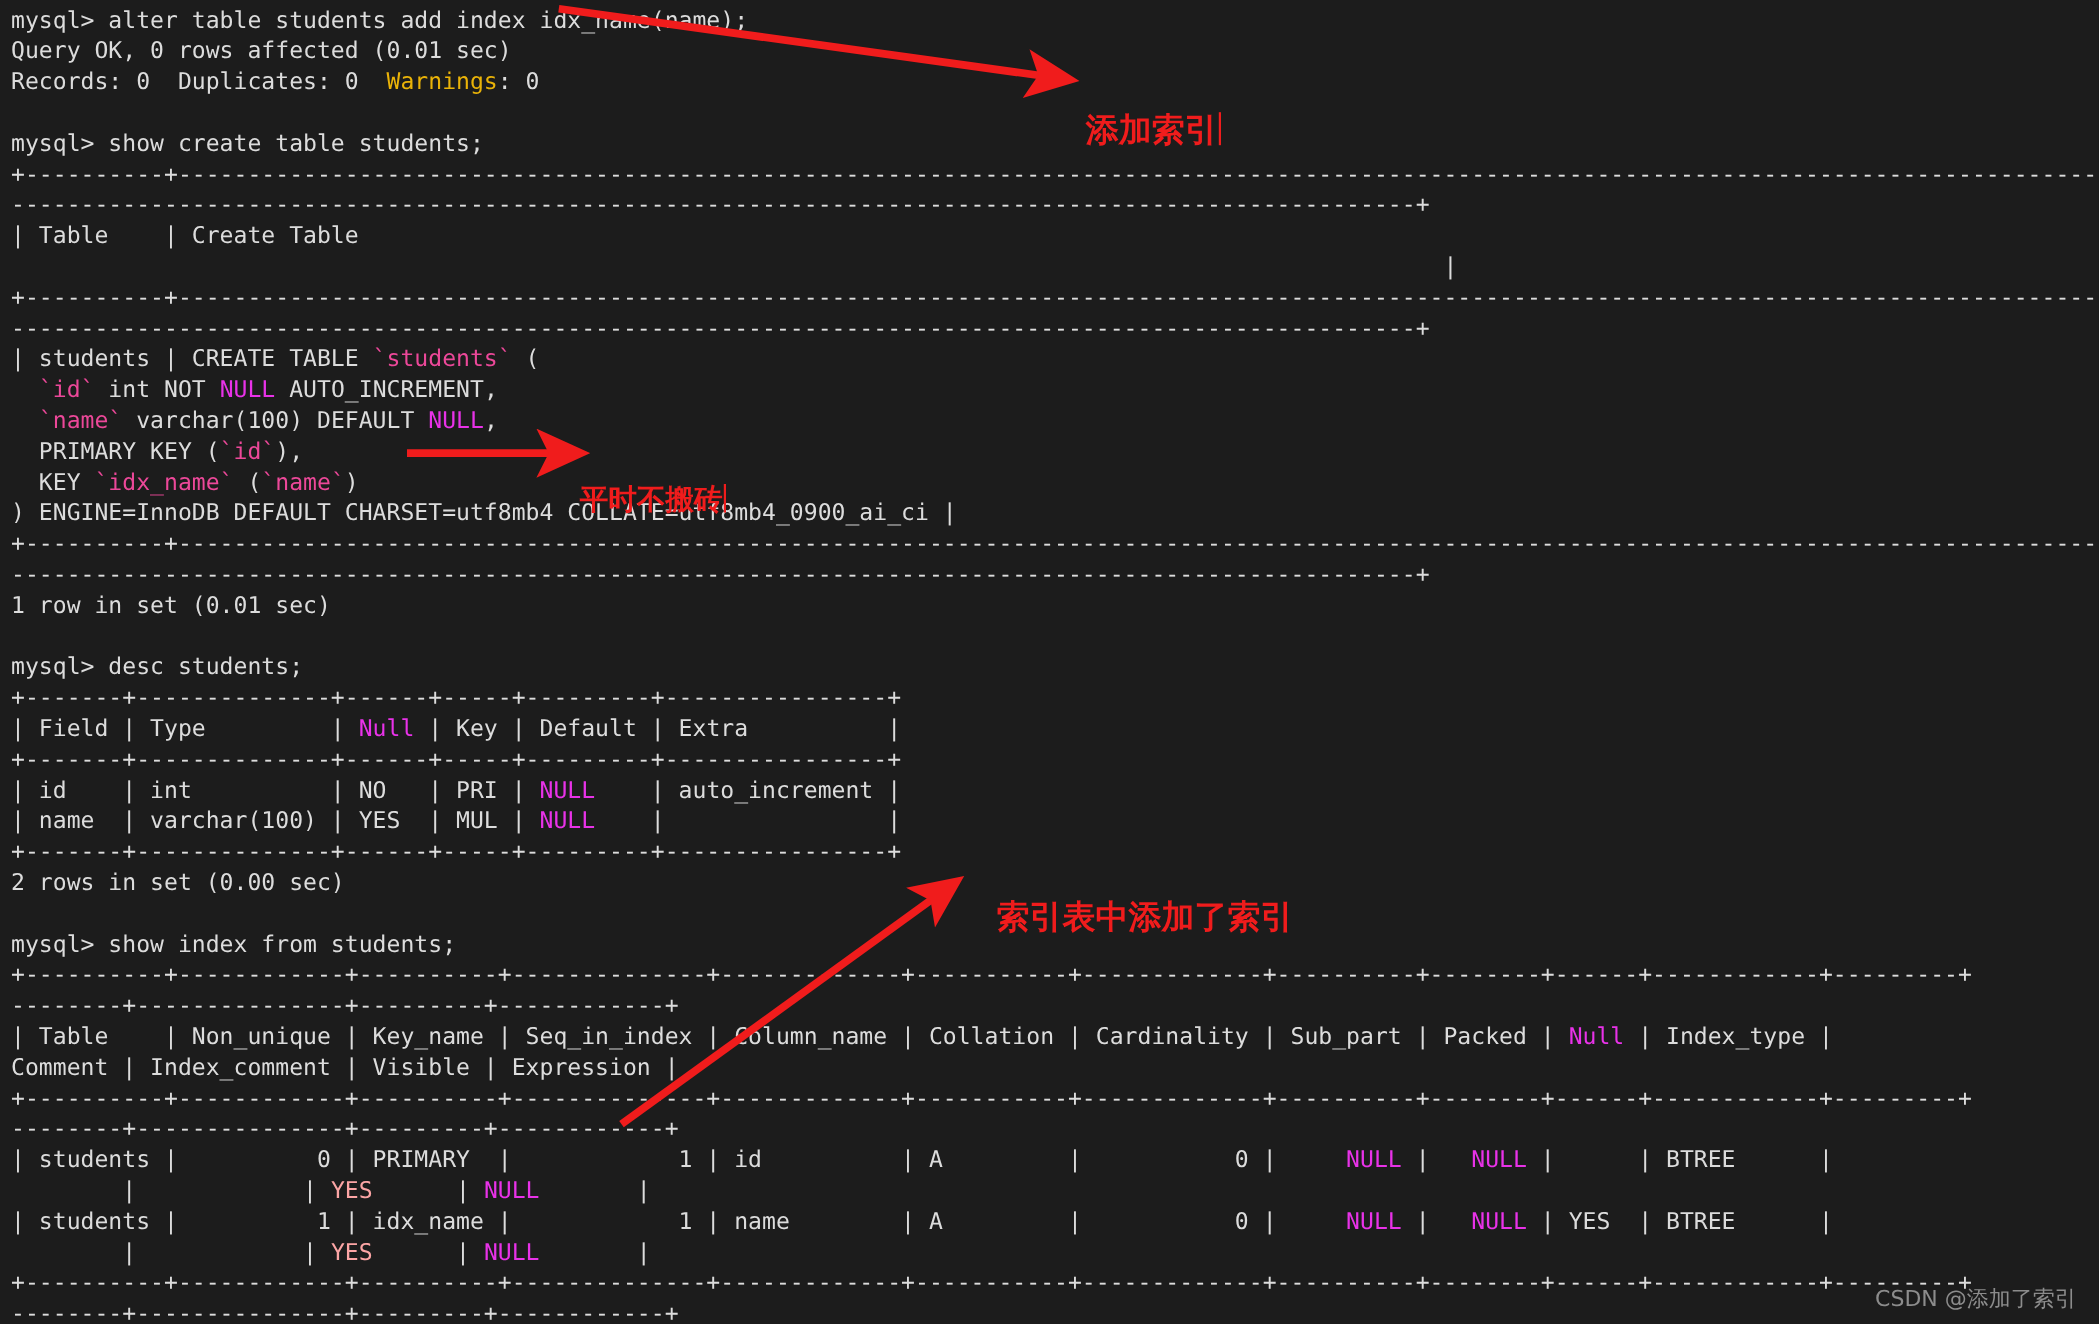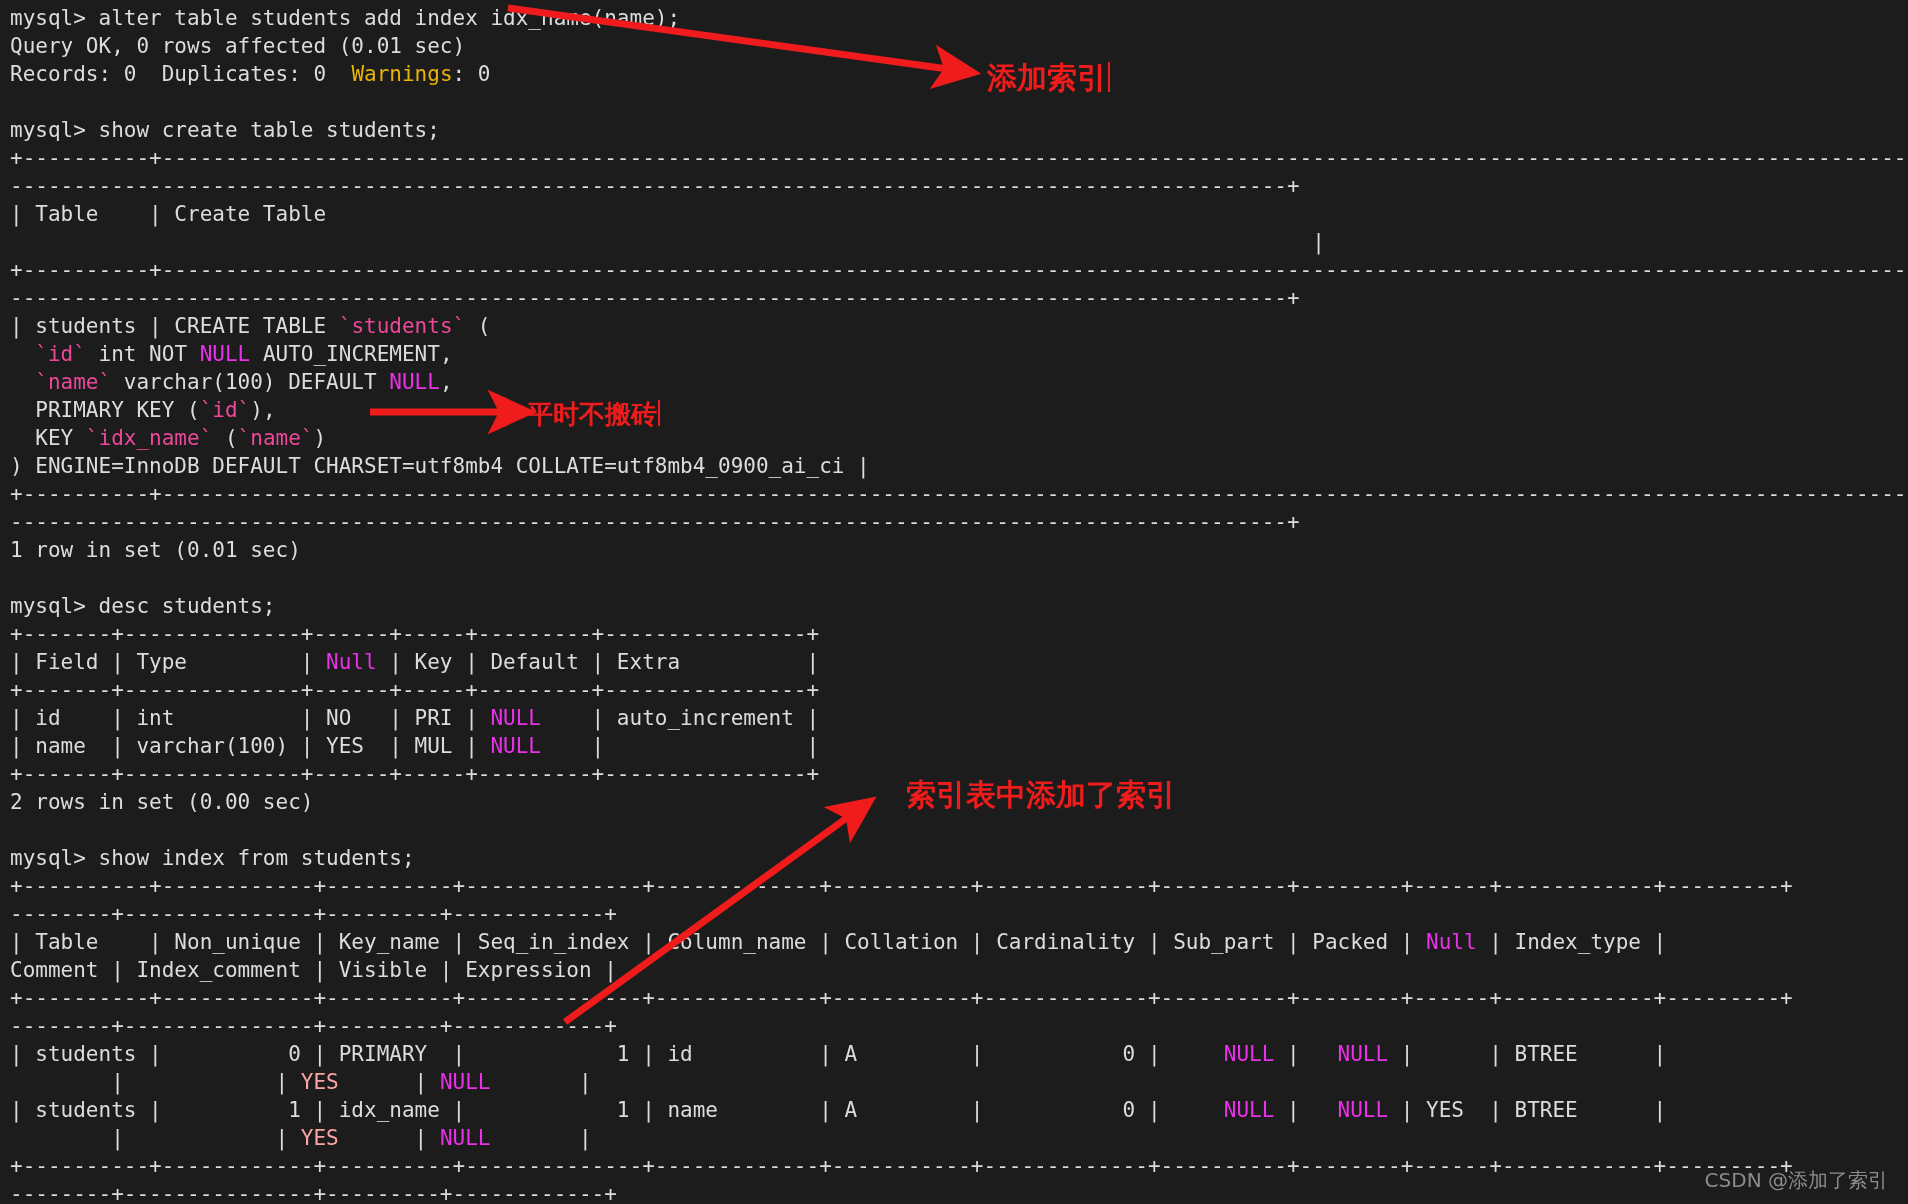--- a/index.html
+++ b/index.html
@@ -41,20 +41,21 @@
   .c-magenta { color: #e832e8; text-align: right; }
   .c-red     { color: #ec4899; }
   .c-green   { color: #fca5a5; }
 
   
   .overlay {
     position: absolute;
     inset: 0;
     z-index: 5;
     pointer-events: none;
+    margin-top: 40px;
   }
   .annot {
     position: absolute;
     color: #f01c1c;
     font-family: "DejaVu Sans", "Liberation Sans", sans-serif;
     font-size: 30px;
     font-weight: 600;
     white-space: nowrap;
     line-height: 1;
   }

